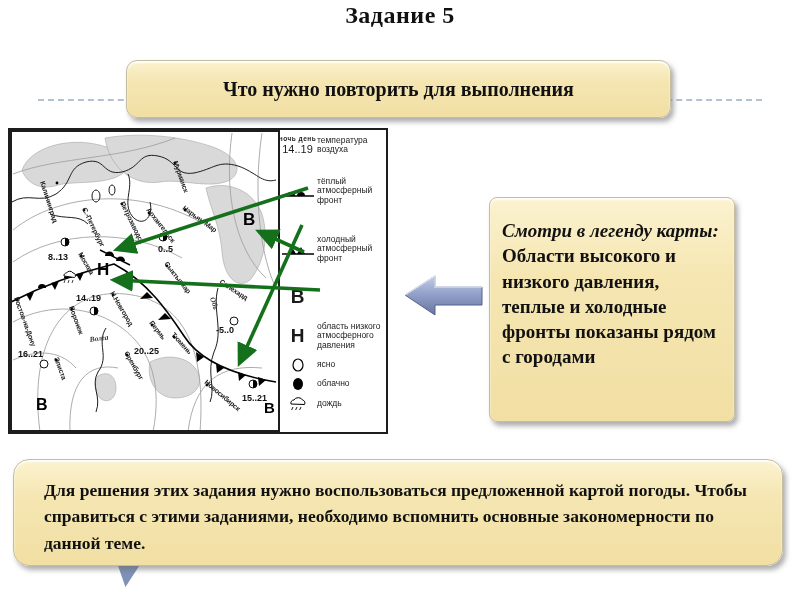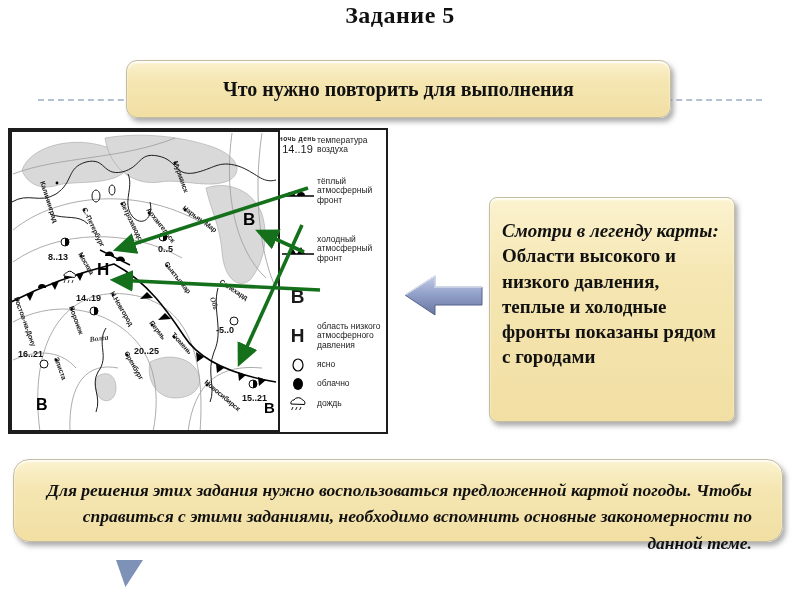--- a/index.html
+++ b/index.html
@@ -26,23 +26,23 @@
     display:flex;flex-direction:column;justify-content:center;
     text-align:center;font-weight:bold;font-size:20px;line-height:1.4;
   }
   .hint-box{
     left:489px;top:197px;width:246px;height:225px;border-radius:8px;
     padding:20px 12px;text-align:left;font-size:19px;line-height:1.33;
   }
   .hint-box .hint-heading{font-style:italic;font-weight:bold;}
   .hint-box .hint-body{font-weight:bold;}
   .summary-box{
-    left:13px;top:459px;width:770px;height:83px;border-radius:16px;
-    padding:17px 30px;text-align:right;font-weight:bold;
-    font-size:17.5px;line-height:1.5;font-style:italic;
+    left:13px;top:459px;width:770px;height:107px;border-radius:16px;
+    padding:17px 30px;text-align:left;font-weight:bold;
+    font-size:17.5px;line-height:1.5;
   }
   .bubble-tail{
     position:absolute;left:116px;top:560px;width:27px;height:27px;z-index:1;
     background:#7e91b6;clip-path:polygon(0 0,100% 0,35% 100%);
   }
   
   .map-wrap{
     position:absolute;left:8px;top:128px;width:380px;height:306px;
     box-sizing:border-box;border:2px solid #1d1d1d;background:#fff;z-index:1;
   }

